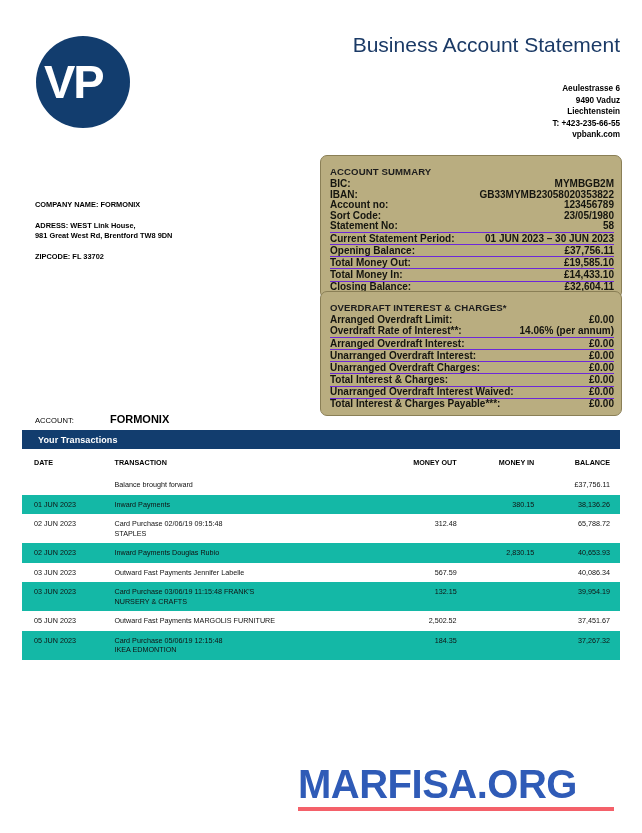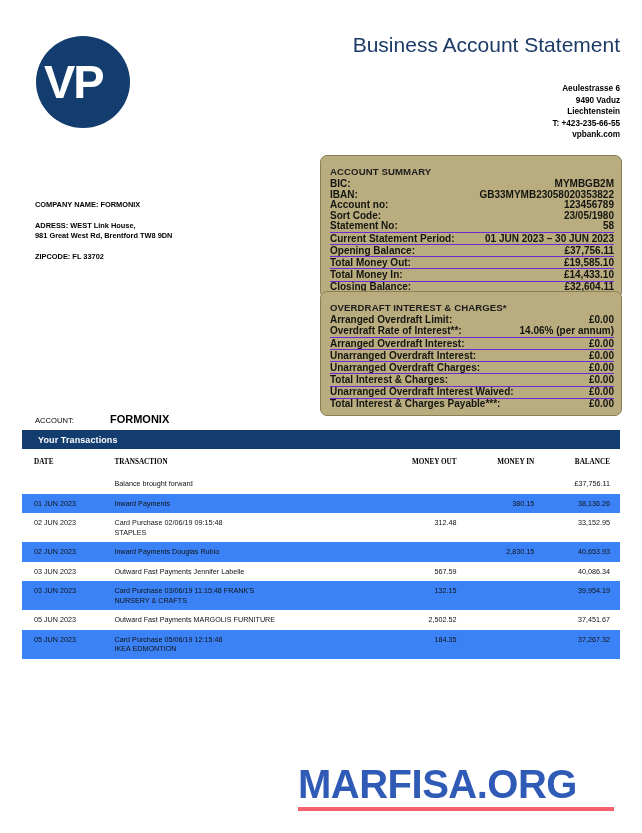--- a/index.html
+++ b/index.html
@@ -175,41 +175,40 @@
     font-size: 7.2px;
   }
   .tx-table th {
     font-size: 7.2px;
     font-weight: bold;
     color: #000;
     padding: 3px 0 8px 0;
     text-align: left;
     border: none;
     white-space: nowrap;
-    font-family: Liberation Serif, serif;
   }
   .tx-table td {
     font-size: 7.2px;
     color: #111;
     padding: 5px 0 5px 0;
     vertical-align: top;
     border: none;
     line-height: 9.5px;
   }
   .col-date   { width: 84px; padding-left: 12px !important; }
   .col-desc   { width: 270px; }
   .col-out    { width: 86px; text-align: right; }
   .col-in     { width: 80px; text-align: right; }
   .col-bal    { width: 78px; text-align: right; padding-right: 10px !important; }
 
   th.col-out, th.col-in, th.col-bal { text-align: right; }
   th.col-bal { padding-right: 10px; }
   th.col-date { padding-left: 12px; }
 
-  tr.shaded td { background: #3b82f6; }
+  tr.shaded td { background: #14b8a6; }
   tr.plain td { background: #ffffff; }
   .desc-2 { display: block; }
 
   
   .watermark {
     position: absolute;
     left: 298px;
     top: 762px;
     width: 324px;
   }
@@ -378,21 +377,21 @@
         <td class="col-desc">Inward Payments</td>
         <td class="col-out"></td>
         <td class="col-in">380.15</td>
         <td class="col-bal">38,136.26</td>
       </tr>
       <tr class="plain">
         <td class="col-date">02 JUN 2023</td>
         <td class="col-desc">Card Purchase 02/06/19 09:15:48<span class="desc-2">STAPLES</span></td>
         <td class="col-out">312.48</td>
         <td class="col-in"></td>
-        <td class="col-bal">33,152.95</td>
+        <td class="col-bal">65,788.72</td>
       </tr>
       <tr class="shaded">
         <td class="col-date">02 JUN 2023</td>
         <td class="col-desc">Inward Payments Douglas Rubio</td>
         <td class="col-out"></td>
         <td class="col-in">2,830.15</td>
         <td class="col-bal">40,653.93</td>
       </tr>
       <tr class="plain">
         <td class="col-date">03 JUN 2023</td>

